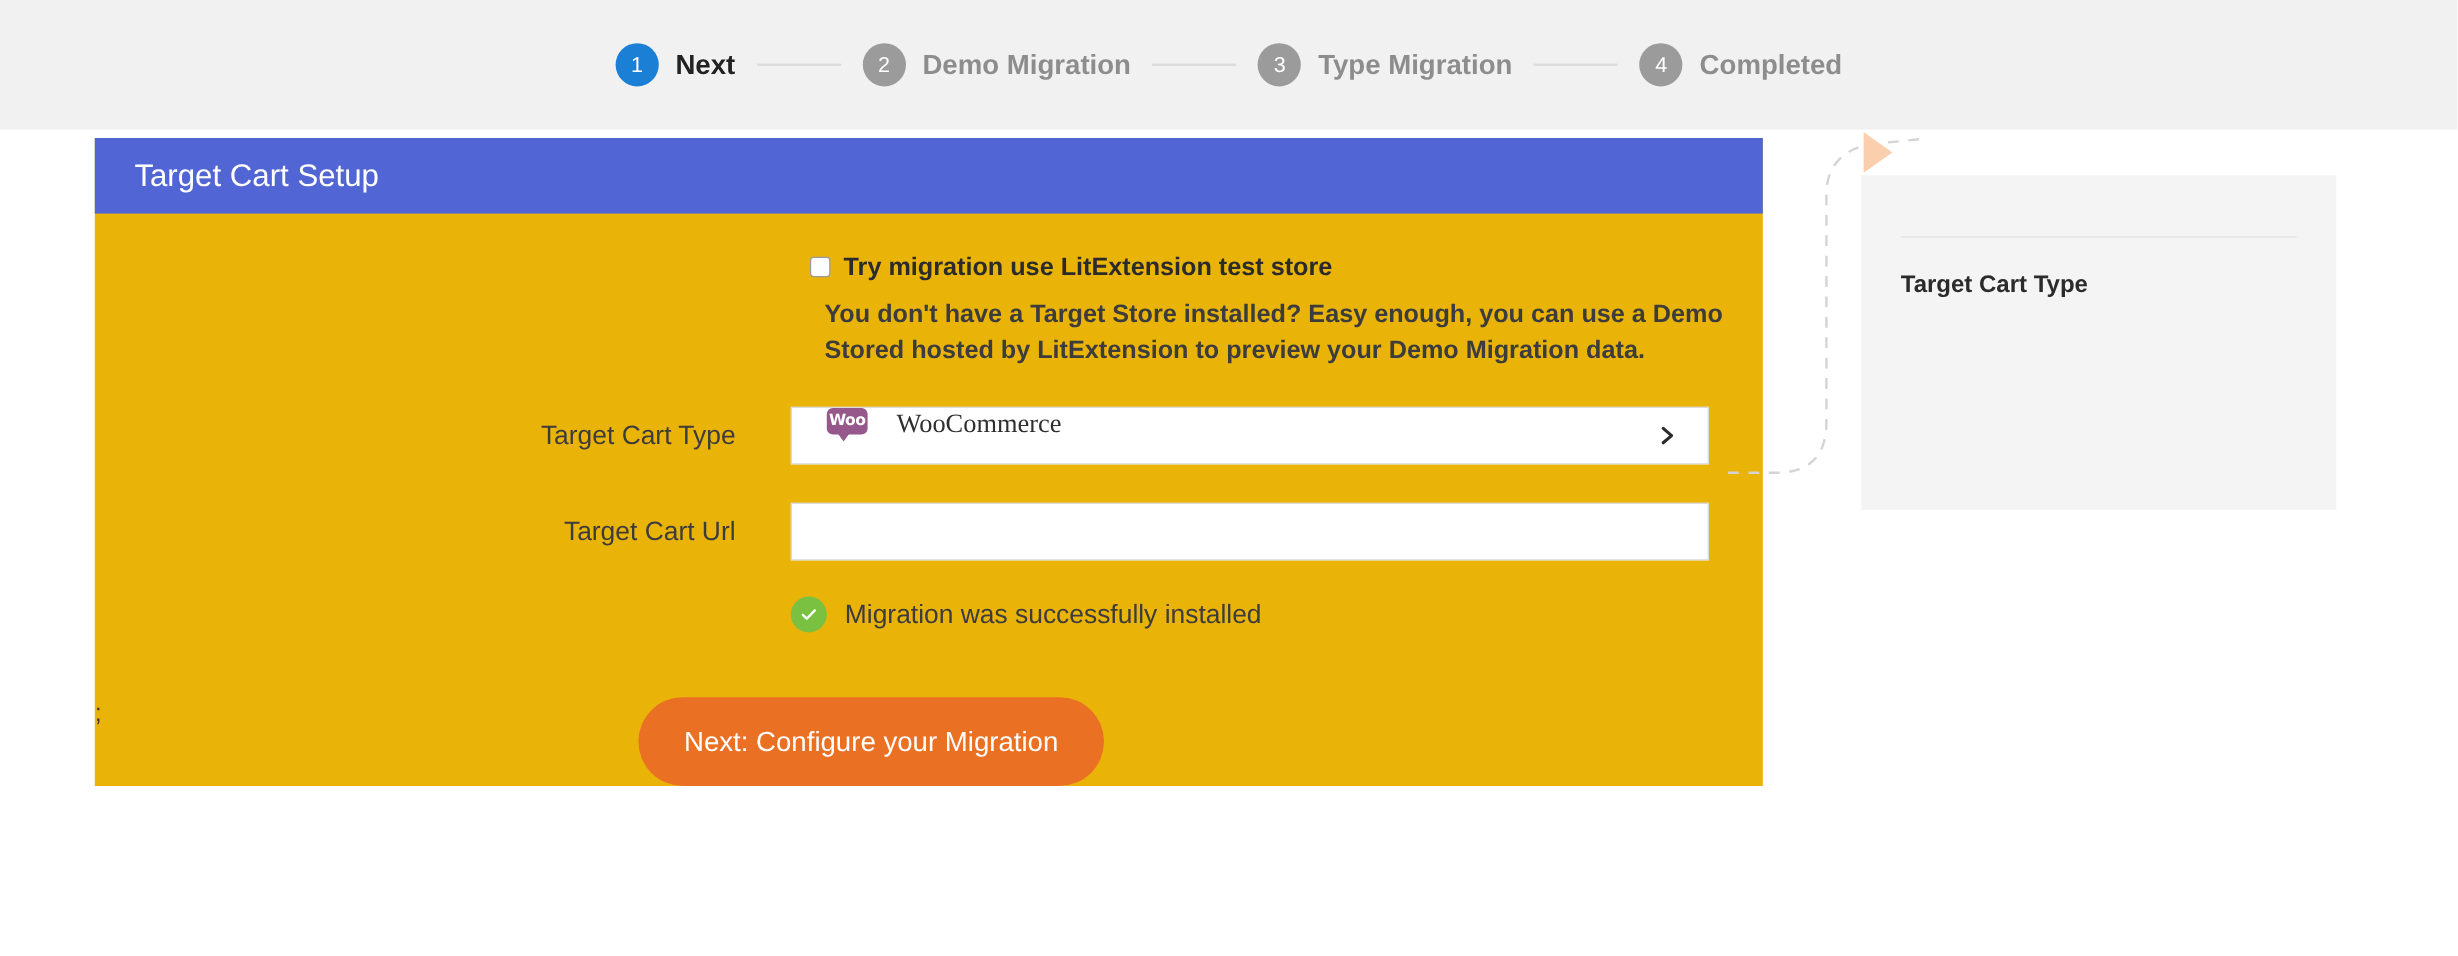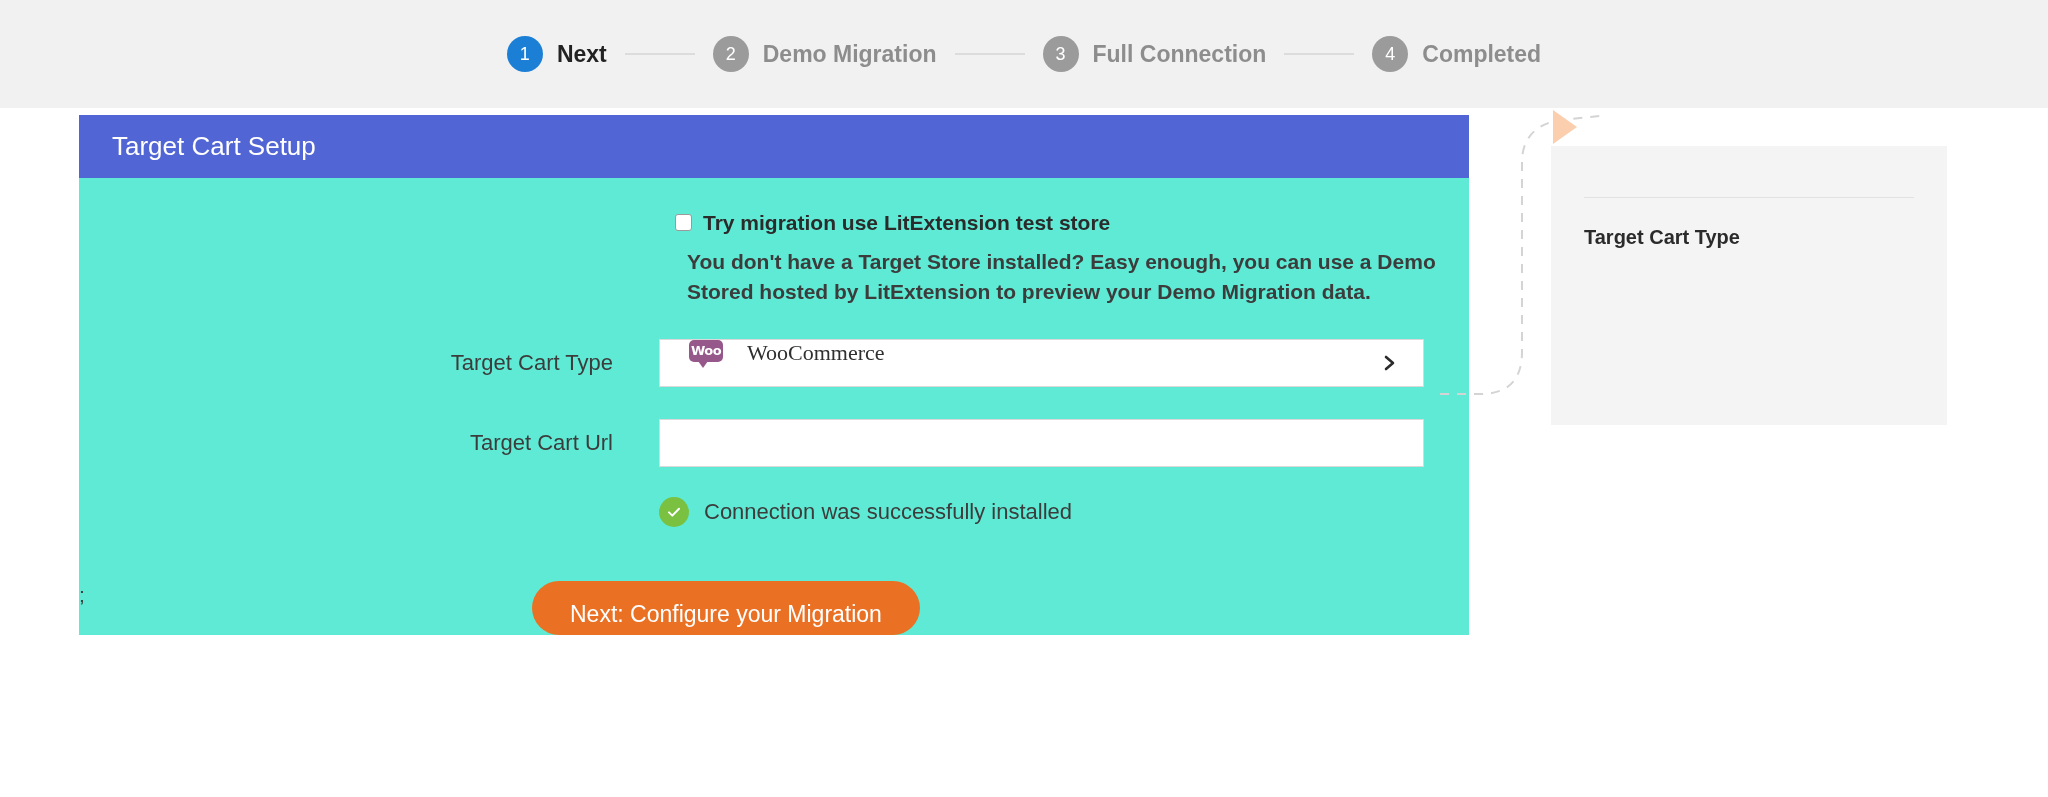--- a/index.html
+++ b/index.html
@@ -66,21 +66,21 @@
     margin: 0 18px;
     flex: 0 0 auto;
   }
 
   
   .card {
     position: absolute;
     left: 79px;
     top: 115px;
     width: 1390px;
-    background: #5eead4;
+    background: #eab308;
   }
   .card-header {
     height: 63px;
     background: #5265d4;
     display: flex;
     align-items: center;
     padding-left: 33px;
     box-sizing: border-box;
   }
   .card-header-title {
@@ -254,21 +254,21 @@
     margin-top: 54px;
     margin-left: 453px;
   }
   .btn-primary {
     display: inline-block;
     background: #ea7124;
     color: #ffffff;
     border: none;
     border-radius: 44px;
     padding: 0 38px;
-    height: 54px;
+    height: 74px;
     line-height: 66px;
     font-size: 23px;
     font-family: "Liberation Sans", sans-serif;
     cursor: pointer;
   }
 
   
   .instructions-panel {
     position: absolute;
     left: 1551px;
@@ -340,21 +340,21 @@
 
   <div class="step">
     <div class="step-circle inactive">2</div>
     <div class="step-label inactive">Demo Migration</div>
   </div>
 
   <div class="step-connector"></div>
 
   <div class="step">
     <div class="step-circle inactive">3</div>
-    <div class="step-label inactive">Full Connection</div>
+    <div class="step-label inactive">Type Migration</div>
   </div>
 
   <div class="step-connector"></div>
 
   <div class="step">
     <div class="step-circle inactive">4</div>
     <div class="step-label inactive">Completed</div>
   </div>
 
 </div>
@@ -397,21 +397,21 @@
         <input class="text-input" type="text" placeholder="" style="">
       </div>
     </div>
 
     <div class="status-row">
       <div class="status-icon">
         <svg width="18" height="18" viewBox="0 0 18 18">
           <polyline points="4,9.4 7.3,12.6 14,5.7" fill="none" stroke="#ffffff" stroke-width="2" stroke-linecap="round" stroke-linejoin="round"></polyline>
         </svg>
       </div>
-      <div class="status-text">Connection was successfully installed</div>
+      <div class="status-text">Migration was successfully installed</div>
     </div>
 
     <div class="btn-wrap">
       <button class="btn-primary">Next: Configure your Migration</button>
     </div>
 
   </div>
 </div>
 
 <div class="stray-text">;</div>

